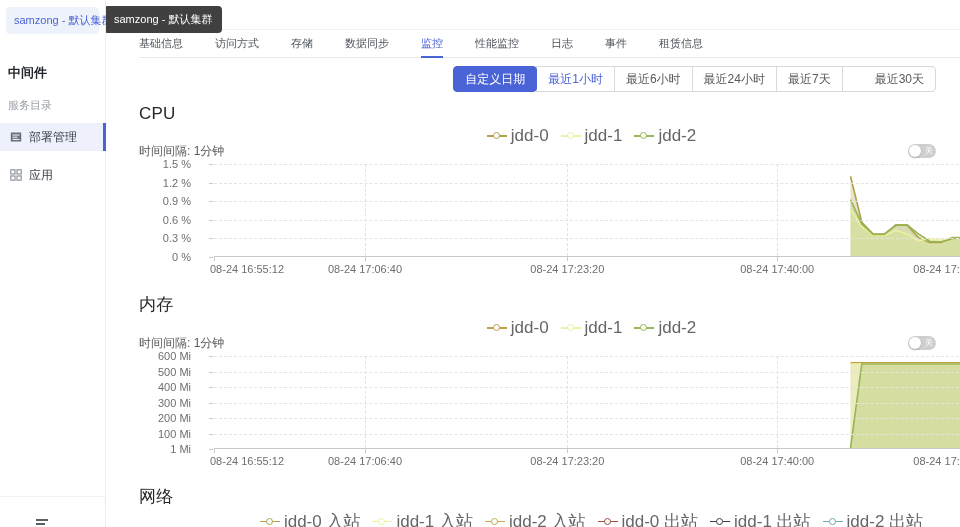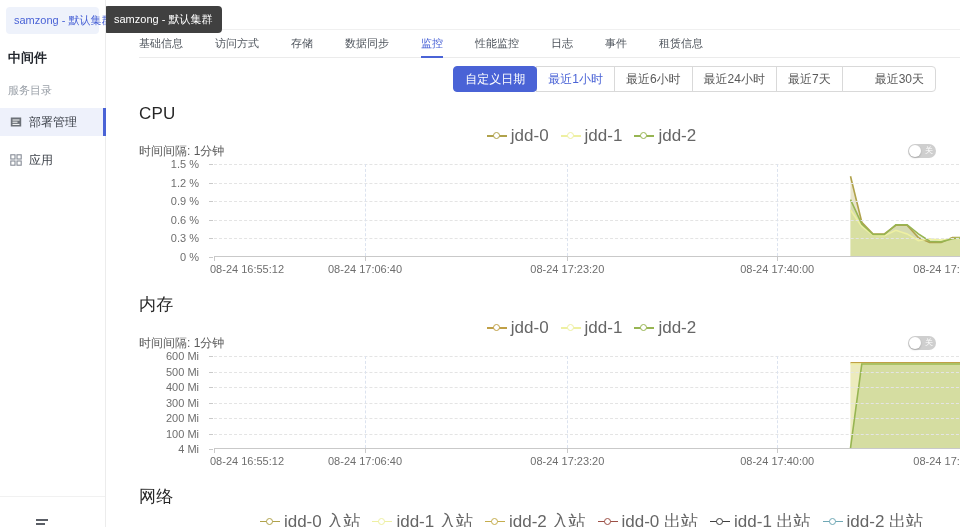--- a/index.html
+++ b/index.html
@@ -8,21 +8,21 @@
   .app { position:relative; width:960px; height:527px; display:flex; }
 
   
   .sidebar { position:relative; width:106px; height:100%; background:#fff;
     border-right:1px solid #ececec; flex:none; }
   .cluster-select { margin:7px 6px 0 6px; background:#eef2fb; border-radius:4px;
     padding:6px 8px; display:flex; align-items:center; justify-content:space-between;
     color:#4a63d6; font-size:11px; cursor:pointer; white-space:nowrap; }
   .chev { width:6px; height:6px; border-left:1.5px solid #8694d2; border-bottom:1.5px solid #8694d2;
     transform:rotate(-45deg) translateY(-2px); flex:none; margin-left:2px; }
-  .side-title { margin:15px 8px 0 8px; font-size:13px; font-weight:700; color:#23272e; }
+  .side-title { margin:30px 8px 0 8px; font-size:13px; font-weight:700; color:#23272e; }
   .side-caption { margin:16px 8px 0 8px; font-size:11px; color:#9aa0a8; }
   .side-item { position:relative; margin-top:10px; height:28px; display:flex; align-items:center;
     gap:7px; padding-left:10px; font-size:12px; color:#3a3f47; cursor:pointer; }
   .side-item.active { background:#eef1fb; }
   .side-item.active::after { content:''; position:absolute; right:-1px; top:0; bottom:0;
     width:3px; background:#4a63d6; }
   .side-item svg { flex:none; }
   .side-divider { position:absolute; left:0; right:0; bottom:30px; border-top:1px solid #f1f1f1; }
   .side-footer-icon { position:absolute; left:36px; bottom:-4px; width:12px; height:12px; cursor:pointer; }
   .side-footer-icon i { display:block; height:2px; background:#5b5f66; margin-bottom:2px; }
@@ -66,21 +66,21 @@
   .meta-row { display:flex; justify-content:space-between; align-items:center; height:18px;
     font-size:12px; color:#595959; }
   .switch { position:relative; width:28px; height:14px; border-radius:7px; background:#cfcfcf;
     display:inline-block; cursor:pointer; flex:none; }
   .switch .knob { position:absolute; left:1px; top:1px; width:12px; height:12px; border-radius:50%;
     background:#fff; box-shadow:0 1px 2px rgba(0,0,0,.2); }
   .switch .switch-text { position:absolute; right:3px; top:1px; line-height:12px; font-size:8px; color:#fff; }
 
   .chart-wrap { position:relative; margin:4px 0 0 75px; width:755px; }
   .ylabels { position:absolute; left:-75px; top:0; width:68px; height:93px; }
-  .ylab { position:absolute; right:8px; transform:translateY(-50%); font-size:11px; color:#6e6e6e; white-space:nowrap; }
+  .ylab { position:absolute; right:16px; transform:translateY(-50%); font-size:11px; color:#6e6e6e; white-space:nowrap; }
   .plot-area { position:relative; width:755px; height:93px; border-bottom:1px solid #c9c9c9; cursor:crosshair; }
   .hgrid { position:absolute; left:0; width:100%; border-top:1px dashed #e4e4e4; }
   .vgrid { position:absolute; top:0; height:100%; border-left:1px dashed #dce3ef; }
   .xtick { position:absolute; bottom:-5px; height:4px; border-left:1px solid #c9c9c9; }
   .ytick { position:absolute; left:-5px; width:4px; border-top:1px solid #c9c9c9; }
   svg.plot { position:absolute; left:0; top:0; width:100%; height:100%; overflow:visible; }
   .xlabels { position:relative; height:14px; margin-top:6px; }
   .xlab { position:absolute; top:0; transform:translateX(-50%); font-size:11px; color:#6e6e6e; white-space:nowrap; }
   .xlab.first { transform:translateX(-4px); }
   .xlab.last { transform:translateX(-65%); }
@@ -232,21 +232,21 @@
           </span></div>
       <div class="meta-row">
         <span>时间间隔: 1分钟</span>
         <span class="switch">
           <span class="knob"></span>
           <span class="switch-text">关</span>
         </span>
       </div>
       <div class="chart-wrap">
         <div class="ylabels">
-            <span class="ylab" style="top: 93px;">4 Mi</span>
+            <span class="ylab" style="top: 93px;">1 Mi</span>
             <span class="ylab" style="top: 77.5px;">100 Mi</span>
             <span class="ylab" style="top: 62px;">200 Mi</span>
             <span class="ylab" style="top: 46.5px;">300 Mi</span>
             <span class="ylab" style="top: 31px;">400 Mi</span>
             <span class="ylab" style="top: 15.5px;">500 Mi</span>
             <span class="ylab" style="top: 0px;">600 Mi</span>
           </div>
         <div class="plot-area">
           <svg class="plot" viewBox="0 0 755 93" preserveAspectRatio="none">
               <polygon points="636.5,6.8 647.8,6.8 659.1,6.8 670.4,6.8 681.8,6.8 693.1,6.8 704.4,6.8 715.7,6.8 727.1,6.8 738.4,6.8 749.7,6.8 749.7,93 636.5,93" fill="rgba(193,180,110,0.30)"></polygon>

